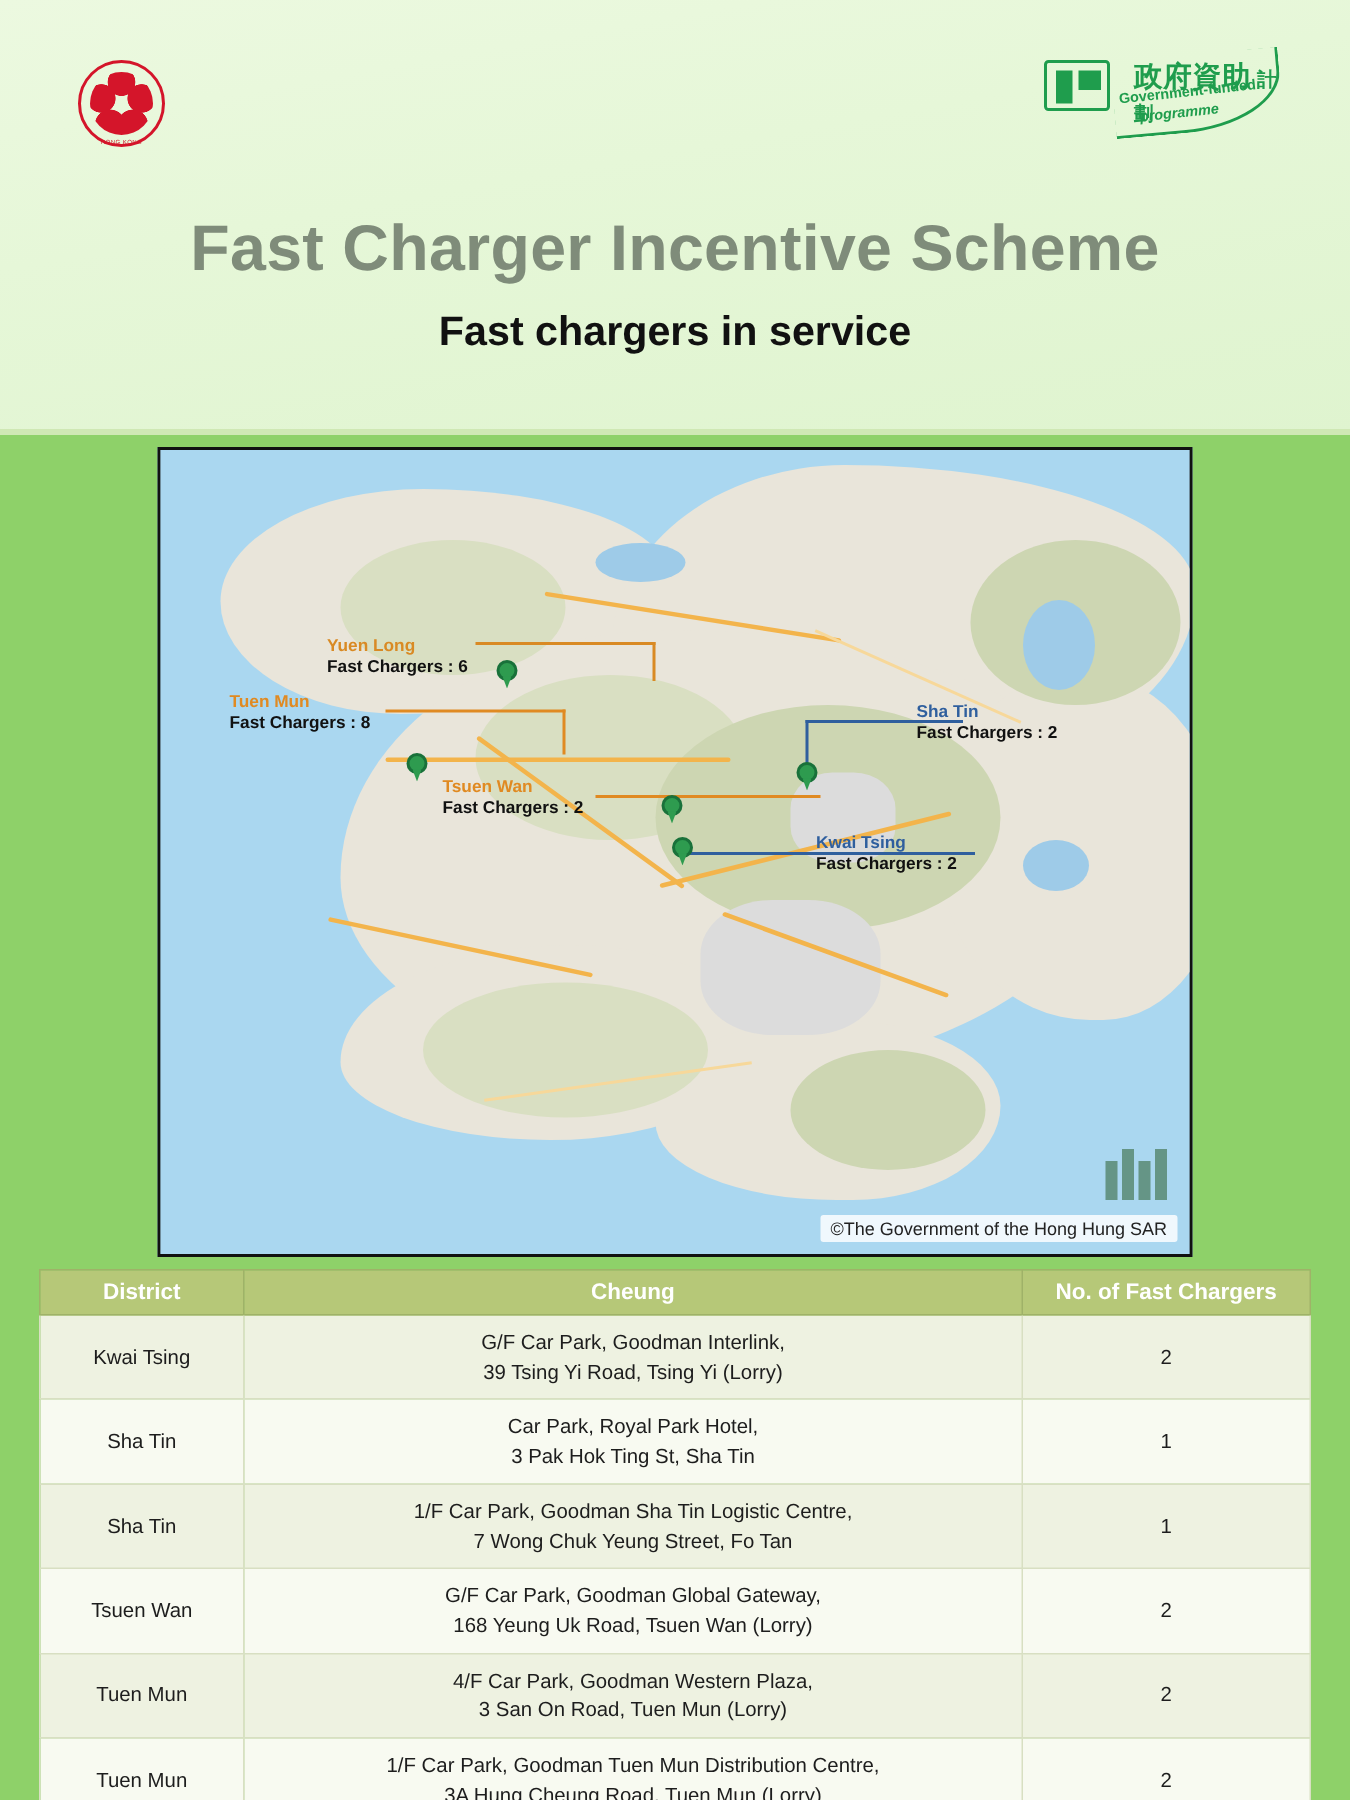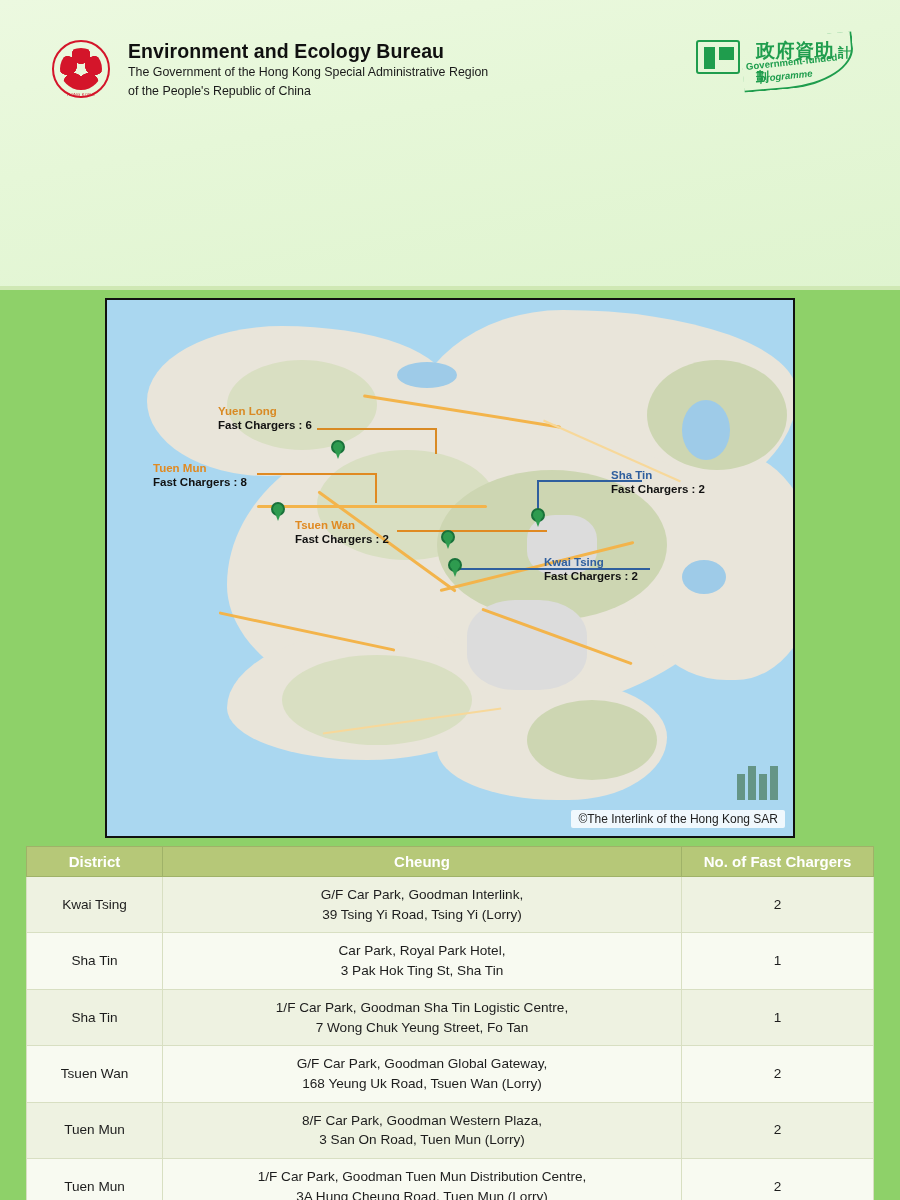--- a/index.html
+++ b/index.html
@@ -190,38 +190,35 @@
 <body>
 
 <div class="header">
   <div class="hdr-top">
 
     <div class="emblem">
       <div class="petals"></div>
       <div class="ring-text">HONG KONG</div>
     </div>
 
-    <div class="hdr-titles">
-      <div class="bureau">Environment and Ecology Bureau</div>
-      <div class="gov-line">The Government of the Hong Kong Special Administrative Region</div>
-      <div class="gov-line">of the People's Republic of China</div>
-    </div>
 
     <div class="funded">
       <div class="swoosh"></div>
       <div class="mark">
           <i></i>
           <i class="b"></i>
         </div>
       <div class="cn"><span>政府資助</span><small>計劃</small></div>
       <div class="en1">Government-funded</div>
       <div class="en2">programme</div>
     </div>
   </div>
 
+  <div class="scheme-title">Fast Charger Incentive Scheme</div>
+  <div class="scheme-sub">Fast chargers in service</div>
 </div>
 
 <div class="map-band">
   <div class="map-frame">
     <div class="map-canvas">
       <div class="sea"></div>
 
       <div class="land" style="left:40px; top:26px; width:300px; height:150px; border-radius:45% 55% 60% 40%/50% 40% 60% 50%;"></div>
       <div class="land" style="left:300px; top:10px; width:390px; height:210px; border-radius:40% 60% 50% 50%/60% 40% 60% 40%;"></div>
       <div class="land" style="left:120px; top:120px; width:520px; height:300px; border-radius:42% 58% 55% 45%/55% 45% 55% 45%;"></div>
@@ -272,21 +269,21 @@
         </div>
       <div class="pin" style="left:431px; top:228px;">
           <div class="head"></div>
           <div class="tip"></div>
         </div>
       <div class="pin" style="left:348px; top:278px;">
           <div class="head"></div>
           <div class="tip"></div>
         </div>
 
-      <div class="callout" style="left:111px; top:104px;">
+      <div class="callout" style="left:111px; top:124px;">
         <div class="dist" style="color:#d98a24;">Yuen Long</div>
         <div class="cnt">Fast Chargers : 6</div>
       </div>
       <div class="callout" style="left:46px; top:161px;">
         <div class="dist" style="color:#e08a22;">Tuen Mun</div>
         <div class="cnt">Fast Chargers : 8</div>
       </div>
       <div class="callout" style="left:188px; top:218px;">
         <div class="dist" style="color:#e08a22;">Tsuen Wan</div>
         <div class="cnt">Fast Chargers : 2</div>
@@ -300,21 +297,21 @@
         <div class="cnt">Fast Chargers : 2</div>
       </div>
 
       <div class="map-logo">
         <span style="left:0;  height:26px;"></span>
         <span style="left:11px; height:34px;"></span>
         <span style="left:22px; height:26px;"></span>
         <span style="left:33px; height:34px;"></span>
       </div>
 
-      <div class="copyright">©The Interlink of the Hong Kong SAR</div>
+      <div class="copyright">©The Government of the Hong Hung SAR</div>
     </div>
   </div>
 </div>
 
 <div class="tbl-wrap">
   <table>
     <thead>
       <tr>
         <th>District</th>
         <th>Cheung</th>
@@ -350,21 +347,21 @@
         <td class="dist-cell">Tsuen Wan</td>
         <td class="addr-cell">
           <span class="addr-line">G/F Car Park, Goodman Global Gateway,</span>
           <span class="addr-line">168 Yeung Uk Road, Tsuen Wan (Lorry)</span>
         </td>
         <td class="num-cell">2</td>
       </tr>
       <tr>
         <td class="dist-cell">Tuen Mun</td>
         <td class="addr-cell">
-          <span class="addr-line">8/F Car Park, Goodman Western Plaza,</span>
+          <span class="addr-line">4/F Car Park, Goodman Western Plaza,</span>
           <span class="addr-line">3 San On Road, Tuen Mun (Lorry)</span>
         </td>
         <td class="num-cell">2</td>
       </tr>
       <tr>
         <td class="dist-cell">Tuen Mun</td>
         <td class="addr-cell">
           <span class="addr-line">1/F Car Park, Goodman Tuen Mun Distribution Centre,</span>
           <span class="addr-line">3A Hung Cheung Road, Tuen Mun (Lorry)</span>
         </td>

